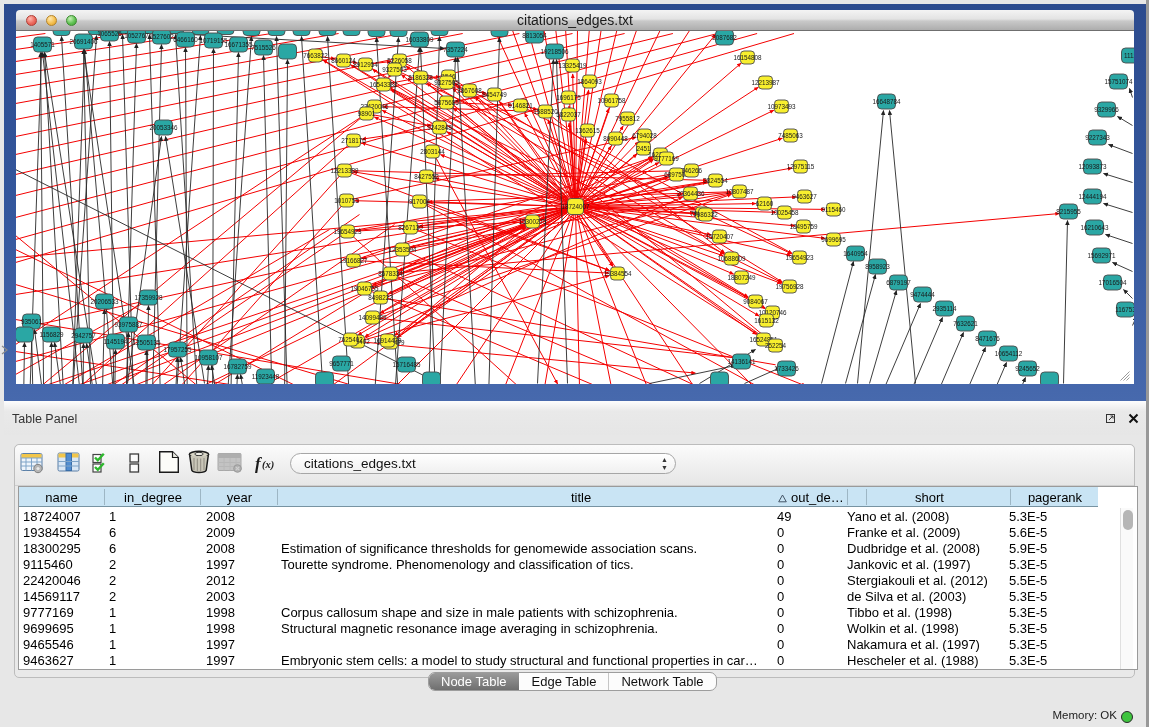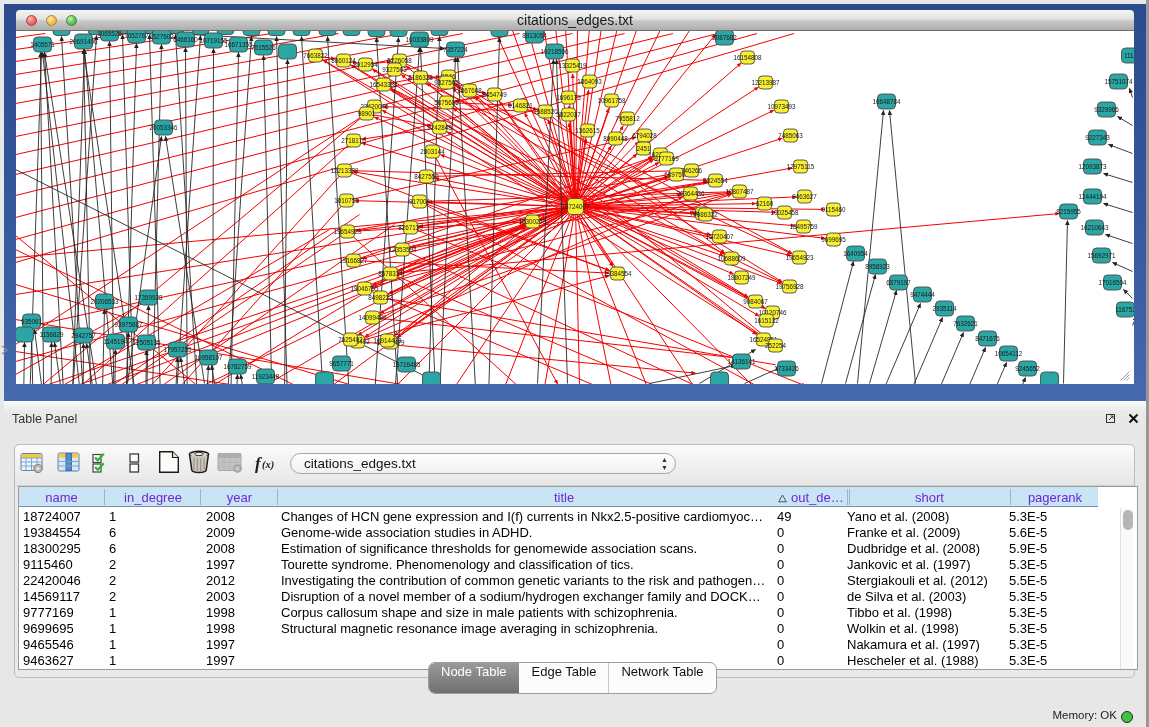--- a/index.html
+++ b/index.html
@@ -11,31 +11,31 @@
 .title{position:absolute;top:2px;left:0;width:100%;text-align:center;font-size:14px;color:#1a1a1a}
 .graph{position:absolute;left:16px;top:31px;width:1118px;height:353px;background:#fff;overflow:hidden}
 .tphead{position:absolute;left:4px;top:401px;width:1149px;height:34px;background:linear-gradient(180deg,#fdfdfd,#e9e9e9 30%,#e6e6e6)}
 .tphead .t{position:absolute;left:8px;top:11px;font-size:12.5px;color:#333}
 .panelarea{position:absolute;left:0;top:435px;width:1149px;height:292px;background:#e7e7e7}
 .panel{position:absolute;left:14px;top:9px;width:1121px;height:234px;background:#e9e9e9;border:1px solid #bcbcbc;border-radius:5px}
 .toolbar{position:absolute;left:0;top:0;width:100%;height:41px;background:linear-gradient(180deg,#fbfbfb,#e6e6e6);border-bottom:1px solid #cfcfcf;border-radius:5px 5px 0 0}
 .combo{position:absolute;left:275px;top:8px;width:386px;height:21px;background:linear-gradient(180deg,#ffffff,#f0f0f0);border:1px solid #a6a6a6;border-radius:11px;font-size:13.5px;color:#111;line-height:20px;padding-left:13px}
 .combo .arr{position:absolute;right:7px;top:2px;font-size:7px;color:#333;line-height:8px}
 .table{position:absolute;left:3px;top:41px;width:1120px;height:184px;background:#fff;border:1px solid #9a9a9a}
-.thead{position:absolute;left:0;top:0;width:1079px;height:20px;background:#c9e4f4;border-bottom:1px solid #7793a2;font-size:13px;color:#6d28d9}
+.thead{position:absolute;left:0;top:0;width:1079px;height:20px;background:#c9e4f4;border-bottom:1px solid #7793a2;font-size:13px;color:#000000}
 .thead div{position:absolute;top:2px;text-align:center;border-right:1px solid #9db6c4;height:16px;padding-top:1px}
 .tbody{position:absolute;left:0;top:21px;width:1104px;height:161px;overflow:hidden;font-size:13px;color:#000}
 .tr{position:relative;height:16px;white-space:nowrap}
 .tr div{position:absolute;top:1px;overflow:hidden}
 .c0{left:4px;width:82px} .c1{left:90px;width:92px} .c2{left:187px;width:74px}
 .c3{left:262px;width:492px} .c4{left:758px;width:70px} .c5{left:828px;width:164px;text-align:left}
 .c6{left:990px;width:88px}
 .sbar{position:absolute;right:4px;top:21px;width:13px;height:161px;background:#fafafa;border-left:1px solid #e0e0e0}
 .sthumb{position:absolute;left:2px;top:2px;width:10px;height:20px;border-radius:5px;background:#b6b6b6}
-.tabs{position:absolute;left:428px;top:227px;height:32px;font-size:13px;border:1px solid #9d9d9d;border-radius:7px;background:#fcfcfc;display:flex;overflow:hidden}
+.tabs{position:absolute;left:428px;top:237px;height:19px;font-size:13px;border:1px solid #9d9d9d;border-radius:7px;background:#fcfcfc;display:flex;overflow:hidden}
 .tab{padding:1px 12px 0;color:#111}
 .tab.sel{background:linear-gradient(180deg,#9a9a9a,#6f6f6f);color:#fff}
 .tab.mid{border-left:1px solid #fff;border-right:1px solid #c6c6c6}
 .statusr{position:absolute;right:32px;bottom:6px;font-size:11.5px;color:#222}
 .memdot{position:absolute;right:16px;bottom:4px;width:12px;height:12px;border-radius:50%;background:#3ec43e;border:1.5px solid #2a2a2a}
 .redge{position:absolute;right:0;top:0;width:3px;height:727px;background:#989898}
 </style></head><body>
 <div class="win"></div>
 <div class="titlebar">
  <div class="tl r"></div>
@@ -689,42 +689,40 @@
     <text x="236" y="20" font-family="Liberation Serif,serif" font-style="italic" font-weight="bold" font-size="17" fill="#1a1a1a">f</text>
           <text x="243" y="19" font-family="Liberation Serif,serif" font-style="italic" font-weight="bold" font-size="10.5" fill="#1a1a1a">(x)</text>
    </svg>
    <div class="combo">citations_edges.txt<span class="arr">▲<br>▼</span></div>
   </div>
   <div class="table">
    <div class="thead">
     <div style="left:0;width:86px">name</div>
     <div style="left:87px;width:95px">in_degree</div>
     <div style="left:183px;width:76px">year</div>
-    <div style="left:260px;width:571px">title</div>
+    <div style="left:277px;width:571px">title</div>
     <div style="left:756px;width:73px"><svg width="9" height="9" style="vertical-align:-1px">
               <path d="M4.5 1 L8.3 7.8 H0.7 Z" fill="none" stroke="#456" stroke-width="1"></path>
             </svg> out_de…</div>
     <div style="left:830px;width:162px">short</div>
     <div style="left:993px;width:86px;border-right:none">pagerank</div>
    </div>
    <div class="tbody">
 <div class="tr">
             <div class="c0">18724007</div>
             <div class="c1">1</div>
             <div class="c2">2008</div>
-            <div class="c3">Changes of HCN gene expression and I(f) currents in Nkx2.5-positive cardiomyoc…</div>
             <div class="c4">49</div>
             <div class="c5">Yano et al. (2008)</div>
             <div class="c6">5.3E-5</div>
           </div>
 <div class="tr">
             <div class="c0">19384554</div>
             <div class="c1">6</div>
             <div class="c2">2009</div>
-            <div class="c3">Genome-wide association studies in ADHD.</div>
             <div class="c4">0</div>
             <div class="c5">Franke et al. (2009)</div>
             <div class="c6">5.6E-5</div>
           </div>
 <div class="tr">
             <div class="c0">18300295</div>
             <div class="c1">6</div>
             <div class="c2">2008</div>
             <div class="c3">Estimation of significance thresholds for genomewide association scans.</div>
             <div class="c4">0</div>
@@ -737,30 +735,28 @@
             <div class="c2">1997</div>
             <div class="c3">Tourette syndrome. Phenomenology and classification of tics.</div>
             <div class="c4">0</div>
             <div class="c5">Jankovic et al. (1997)</div>
             <div class="c6">5.3E-5</div>
           </div>
 <div class="tr">
             <div class="c0">22420046</div>
             <div class="c1">2</div>
             <div class="c2">2012</div>
-            <div class="c3">Investigating the contribution of common genetic variants to the risk and pathogen…</div>
             <div class="c4">0</div>
             <div class="c5">Stergiakouli et al. (2012)</div>
             <div class="c6">5.5E-5</div>
           </div>
 <div class="tr">
             <div class="c0">14569117</div>
             <div class="c1">2</div>
             <div class="c2">2003</div>
-            <div class="c3">Disruption of a novel member of a sodium/hydrogen exchanger family and DOCK…</div>
             <div class="c4">0</div>
             <div class="c5">de Silva et al. (2003)</div>
             <div class="c6">5.3E-5</div>
           </div>
 <div class="tr">
             <div class="c0">9777169</div>
             <div class="c1">1</div>
             <div class="c2">1998</div>
             <div class="c3">Corpus callosum shape and size in male patients with schizophrenia.</div>
             <div class="c4">0</div>
@@ -781,20 +777,21 @@
             <div class="c1">1</div>
             <div class="c2">1997</div>
             <div class="c4">0</div>
             <div class="c5">Nakamura et al. (1997)</div>
             <div class="c6">5.3E-5</div>
           </div>
 <div class="tr">
             <div class="c0">9463627</div>
             <div class="c1">1</div>
             <div class="c2">1997</div>
+            <div class="c3">Embryonic stem cells: a model to study structural and functional properties in car…</div>
             <div class="c4">0</div>
             <div class="c5">Hescheler et al. (1988)</div>
             <div class="c6">5.3E-5</div>
           </div>
    </div>
    <div class="sbar">
           <div class="sthumb"></div>
         </div>
   </div>
  </div>

